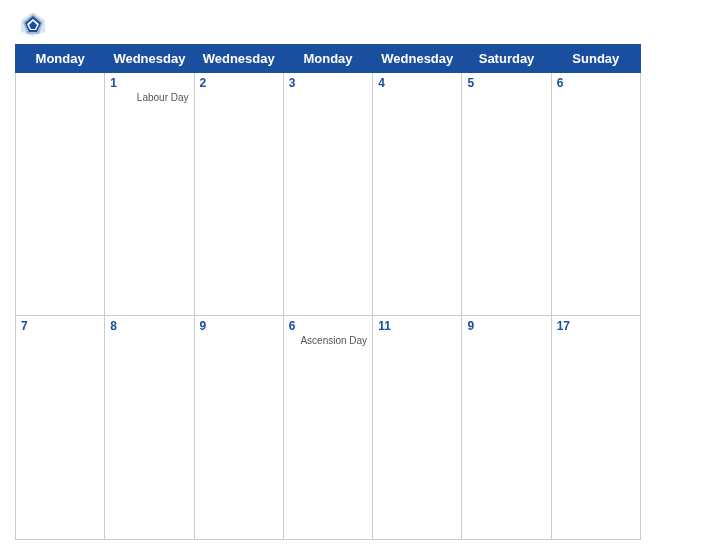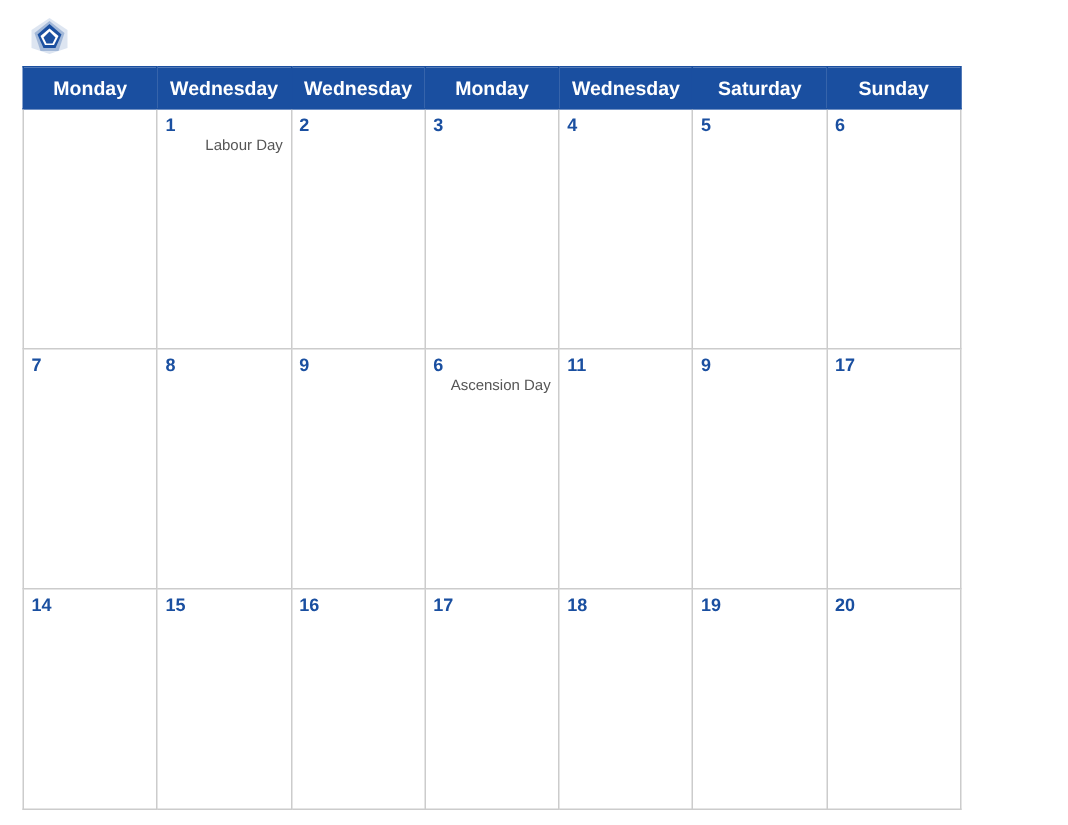--- a/index.html
+++ b/index.html
@@ -175,38 +175,15 @@
           <td>
             <span class="day-num">11</span>
           </td>
           <td>
             <span class="day-num">9</span>
           </td>
           <td>
             <span class="day-num">17</span>
           </td>
         </tr>
-        <tr>
-          <td>
-            <span class="day-num">14</span>
-          </td>
-          <td>
-            <span class="day-num">15</span>
-          </td>
-          <td>
-            <span class="day-num">16</span>
-          </td>
-          <td>
-            <span class="day-num">17</span>
-          </td>
-          <td>
-            <span class="day-num">18</span>
-          </td>
-          <td>
-            <span class="day-num">19</span>
-          </td>
-          <td>
-            <span class="day-num">20</span>
-          </td>
-        </tr>
       </tbody>
   </table>
 </div>
 
 </body></html>

